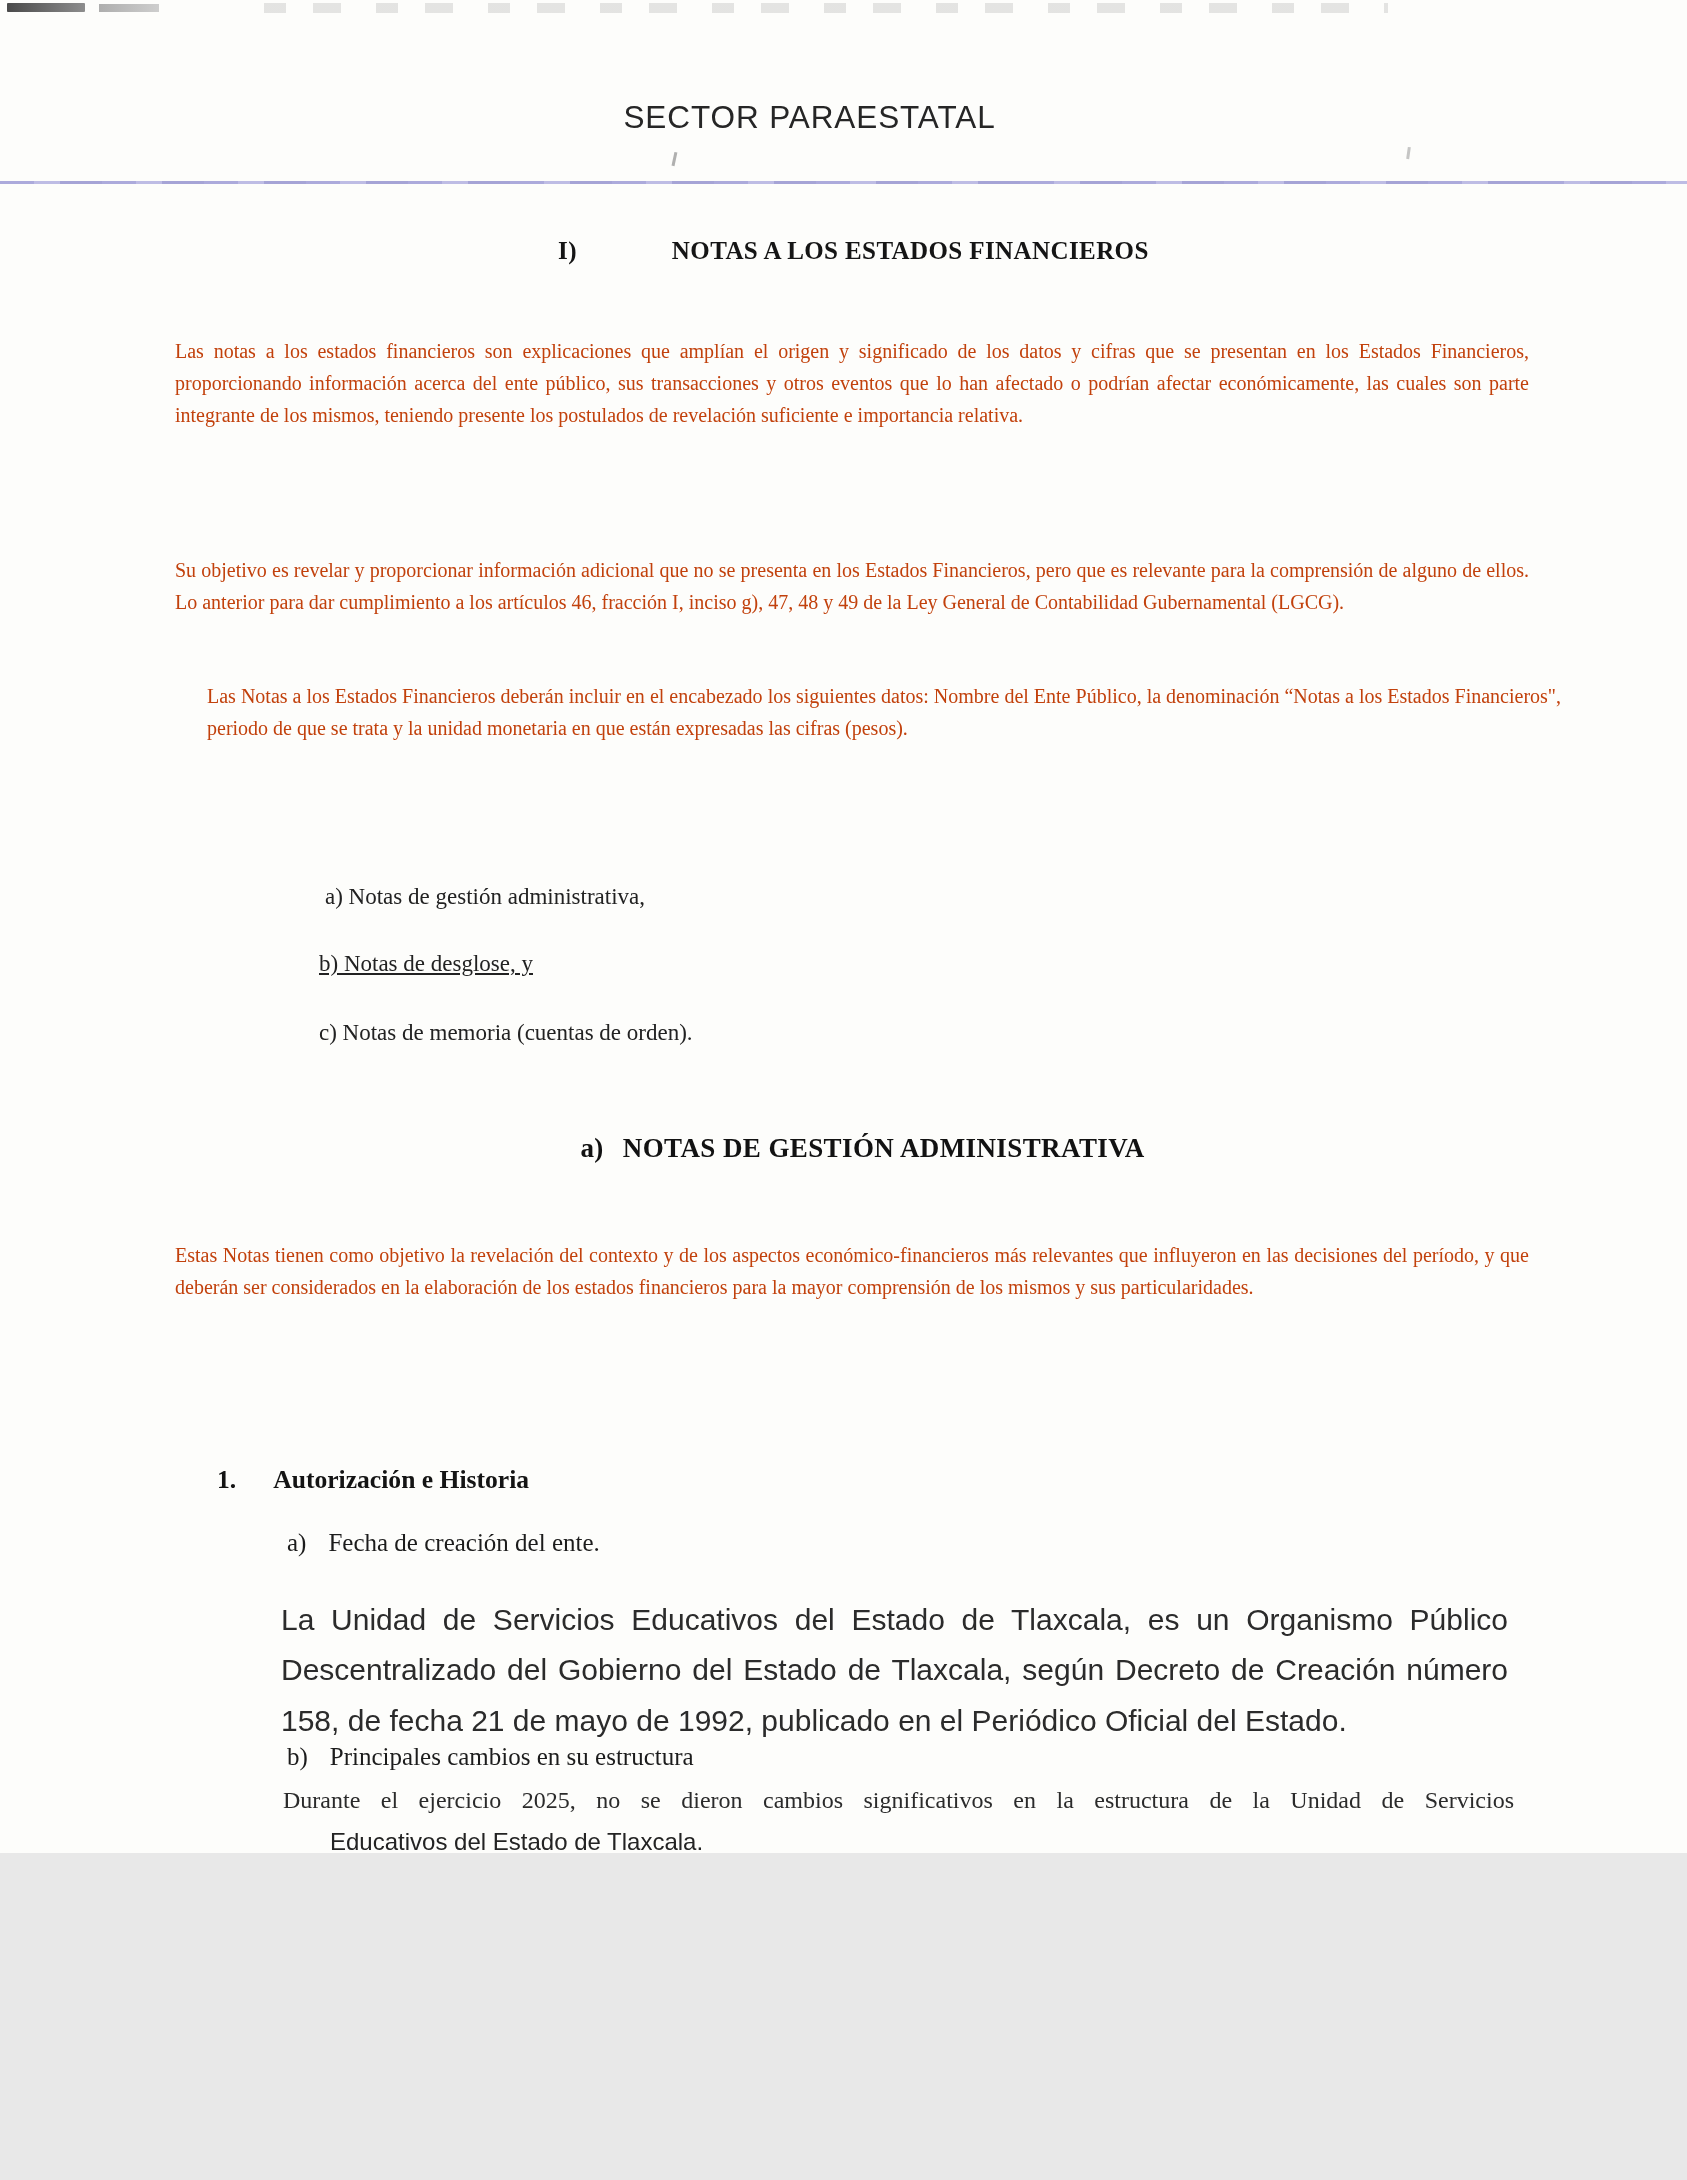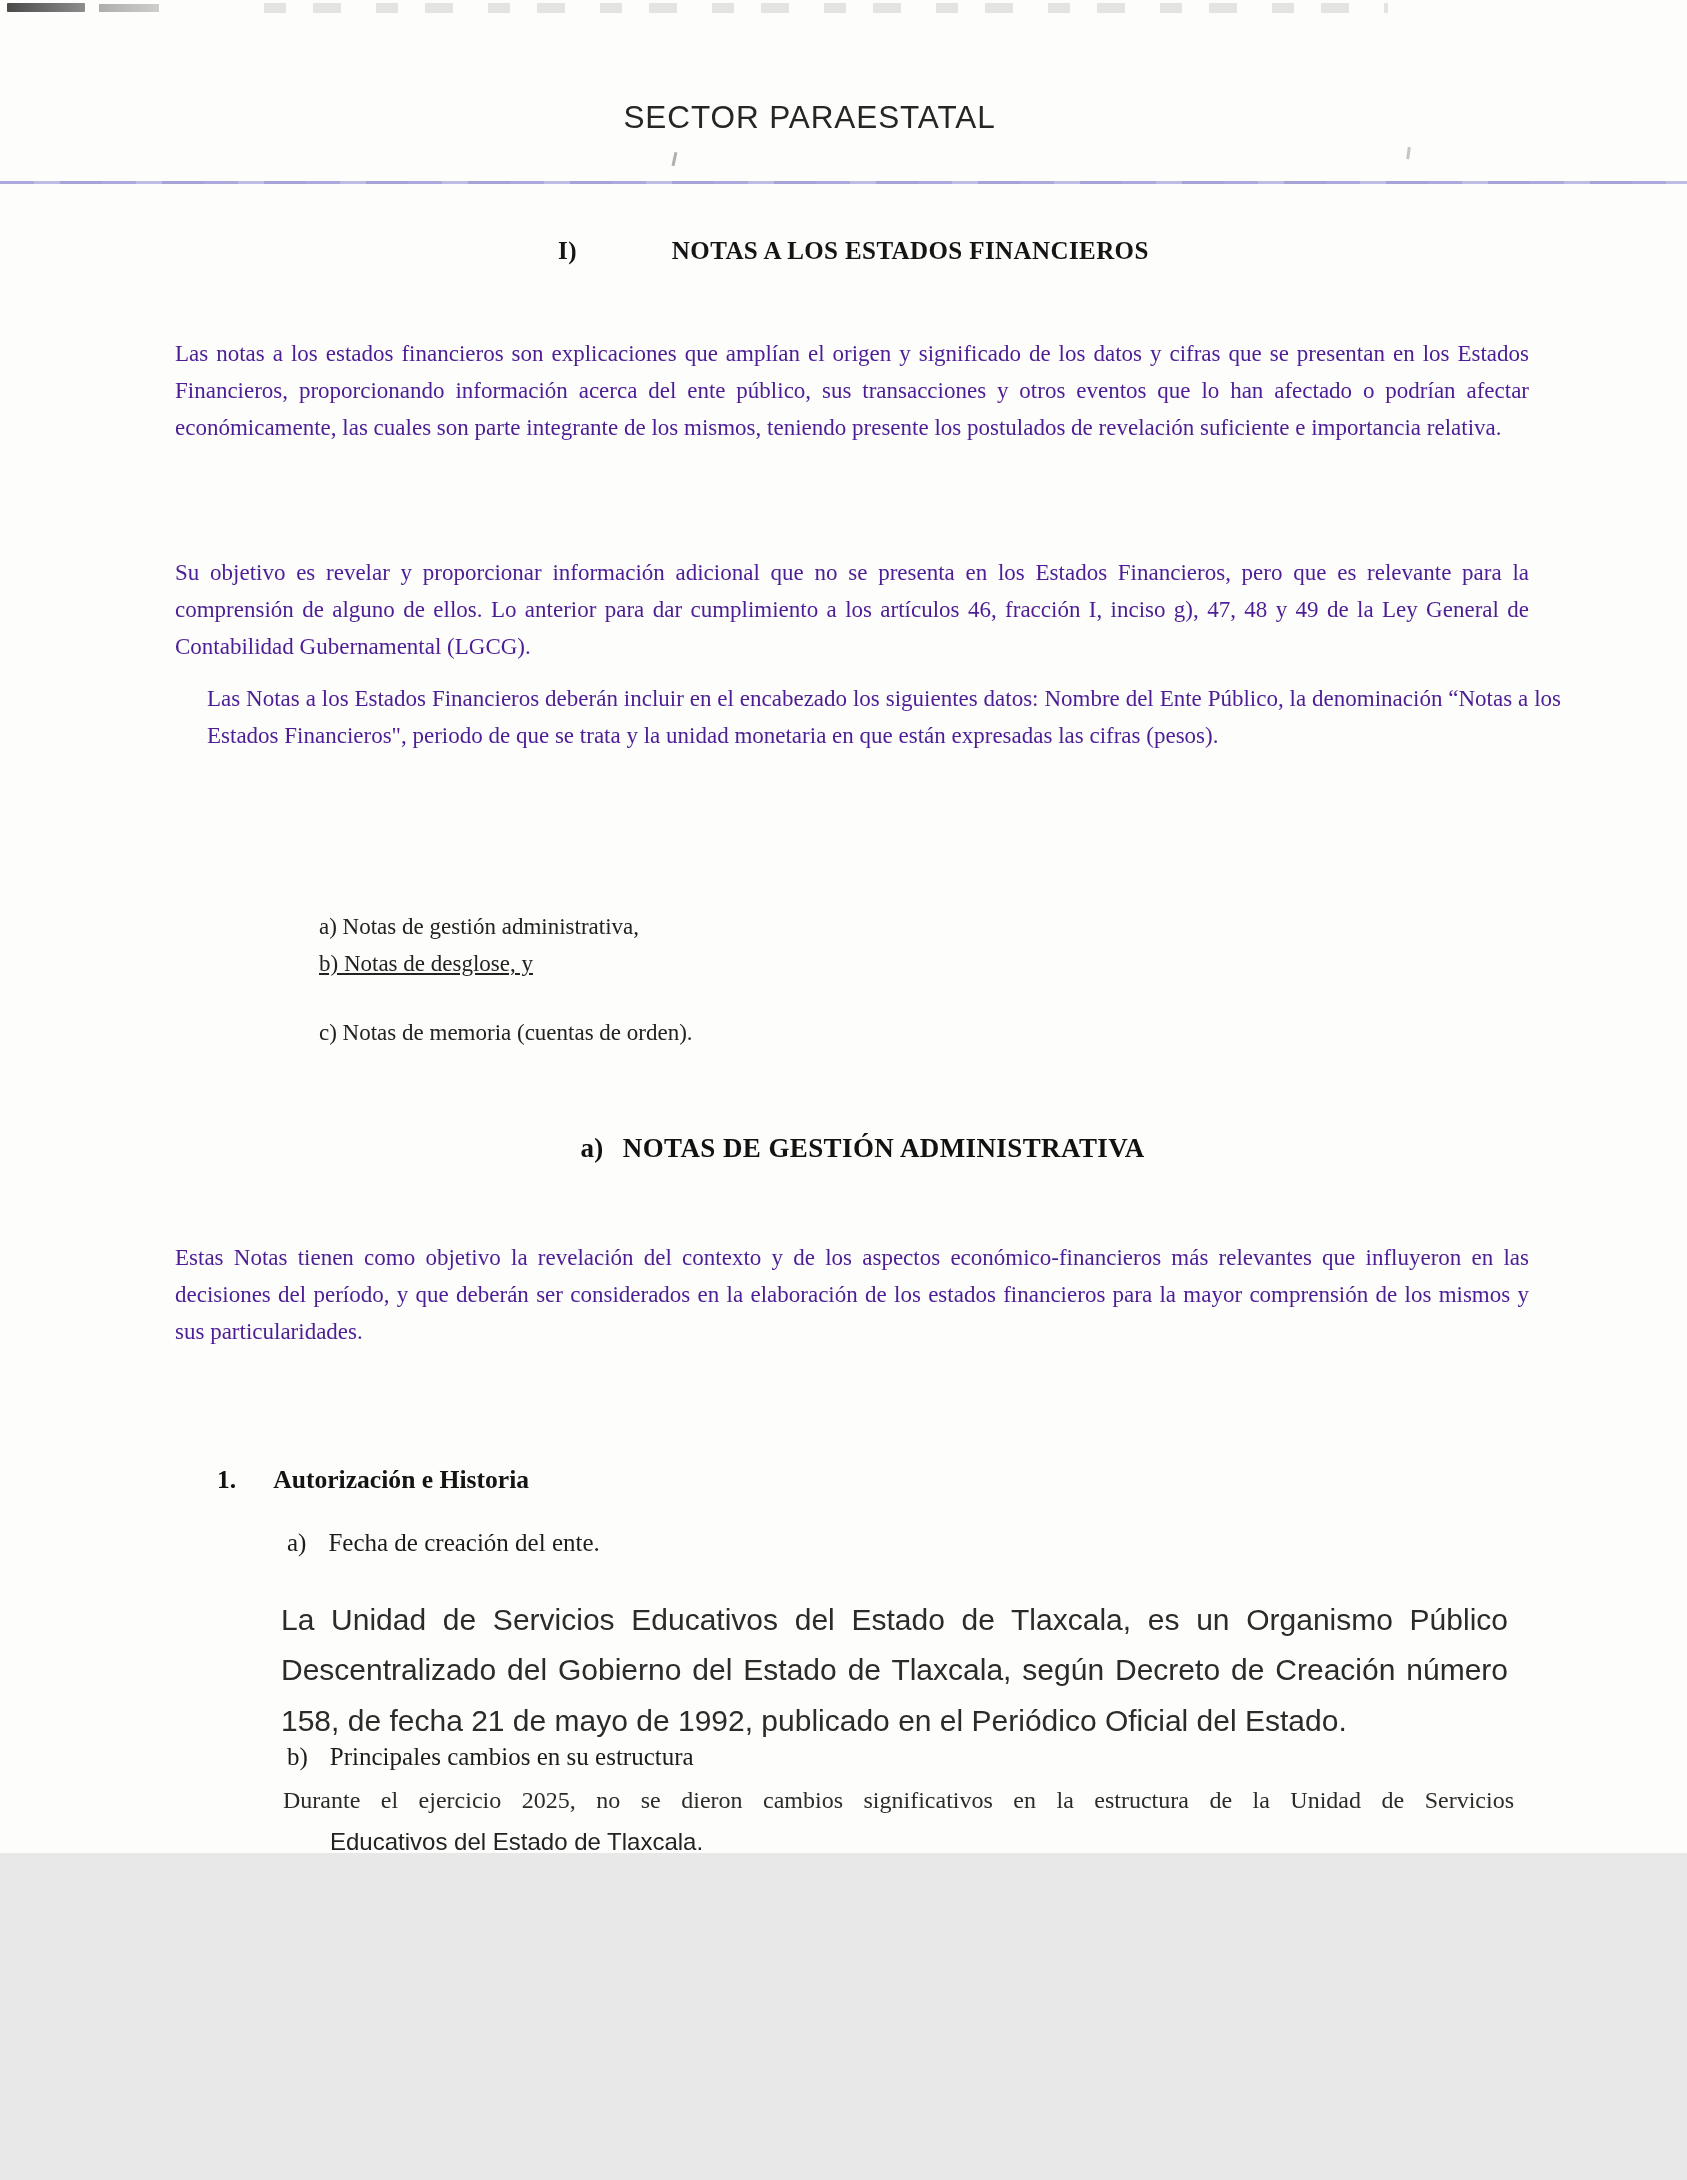--- a/index.html
+++ b/index.html
@@ -64,29 +64,29 @@
   
   .doc-title {
     position: absolute; top: 237px; left: 558px;
     display: flex; gap: 95px;
     font-weight: bold; font-size: 25px; letter-spacing: 0.4px; color: #151515;
   }
 
   
   .para {
     position: absolute; left: 175px; width: 1354px;
-    font-size: 23px; line-height: 1.61; text-align: justify; color: #4c1d95;
+    font-size: 20px; line-height: 1.61; text-align: justify; color: #c2410c;
   }
   .p1 { top: 335px; }
   .p2 { top: 554px; }
   .p3 { top: 680px; margin-left: 32px; }
 
   .lead-in { position: absolute; left: 319px; top: 808px; font-size: 23px; color: #222; }
   .note-item { position: absolute; left: 319px; font-size: 23px; color: #222; }
-  .item-a { top: 914px; }
+  .item-a { top: 884px; margin-left: 6px; }
   .item-b { top: 951px; text-decoration: underline; }
   .item-c { top: 1020px; }
 
   .section-heading {
     position: absolute; top: 1133px; left: 0; width: 100%;
     display: flex; justify-content: center; gap: 19px;
     transform: translateX(19px);
     font-weight: bold; font-size: 27px; letter-spacing: 0.4px; color: #121212;
   }
 

